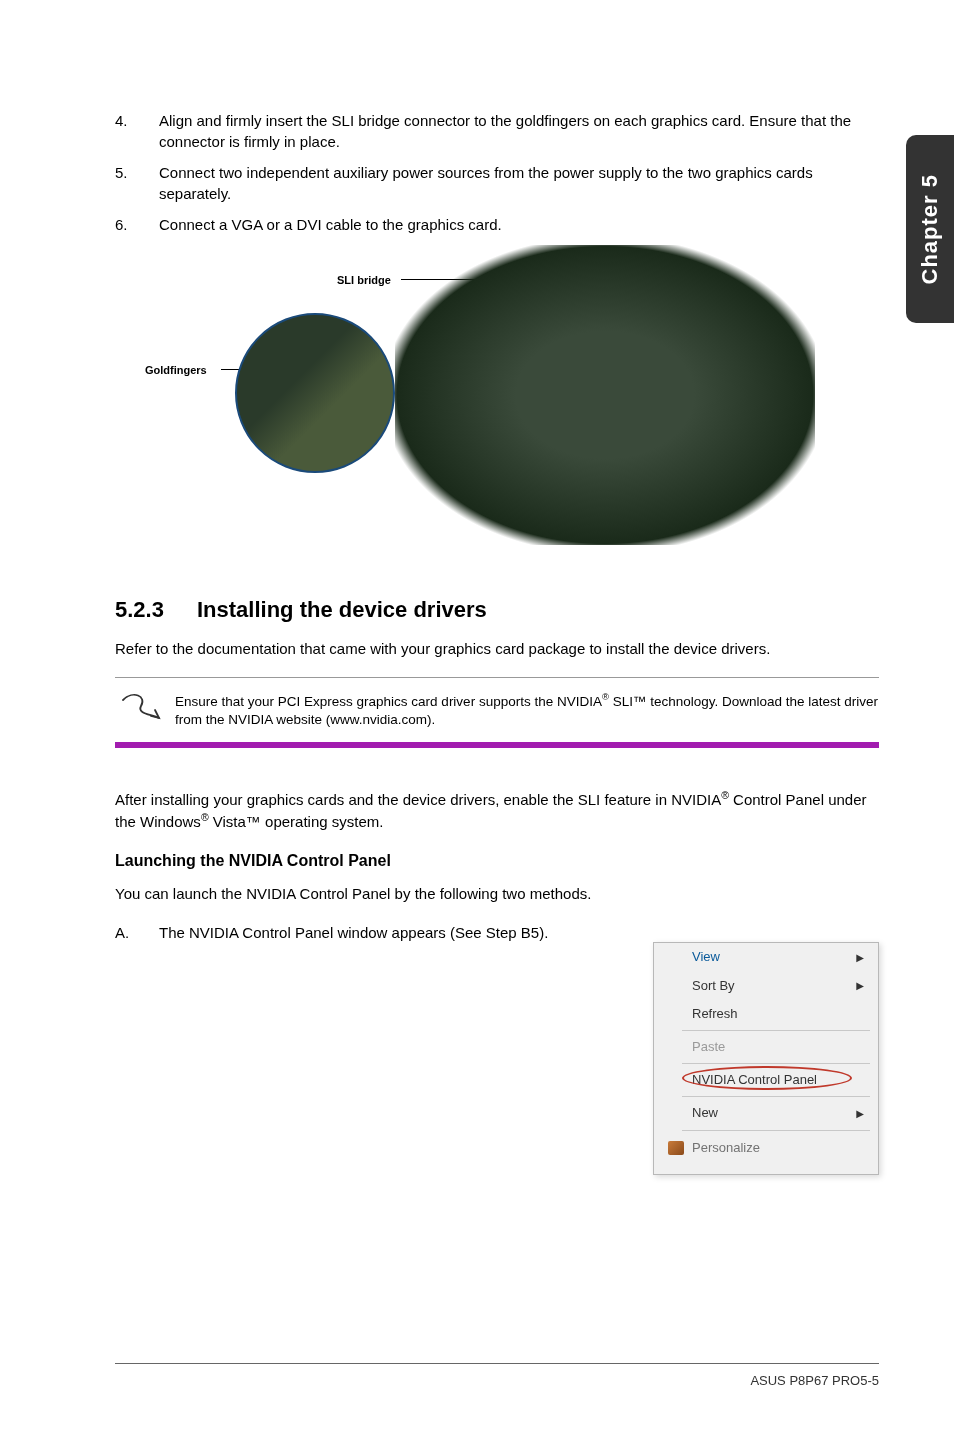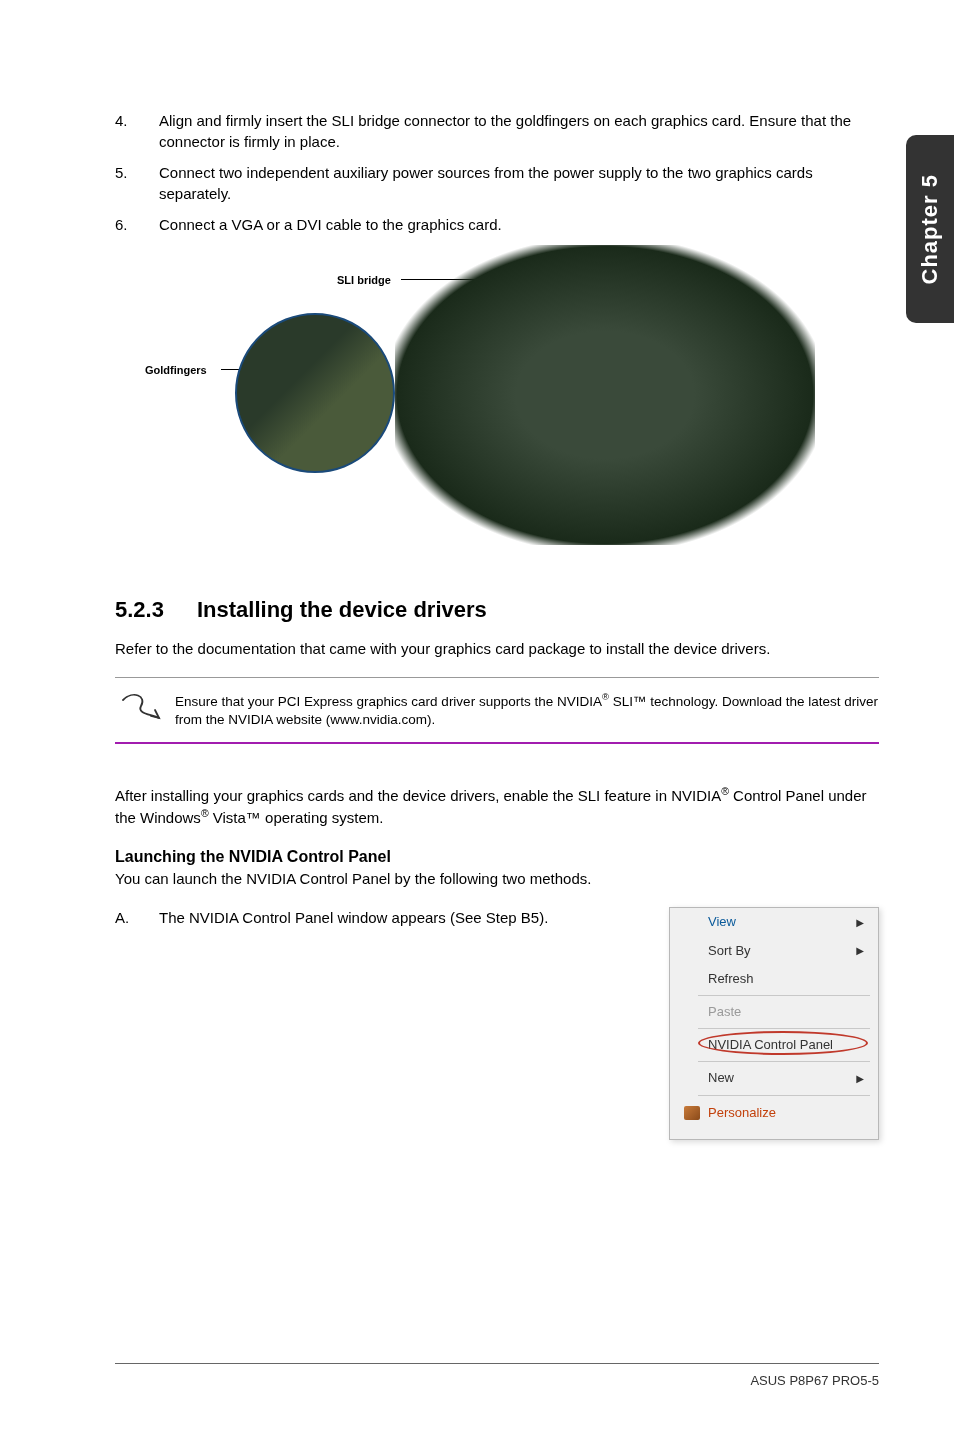--- a/index.html
+++ b/index.html
@@ -111,64 +111,64 @@
   }
   .h3 .secnum {
     display: inline-block;
     width: 82px;
   }
   .para {
     margin-bottom: 18px;
   }
   .note-box {
     border-top: 1px solid #999;
-    border-bottom: 2px solid #a21caf;
+    border-bottom: 6px solid #a21caf;
     padding: 12px 0;
     margin: 14px 0 40px 0;
     display: flex;
     align-items: center;
   }
   .note-icon {
     width: 60px;
     flex-shrink: 0;
     padding-left: 6px;
   }
   .note-text {
     flex: 1;
     font-size: 13.5px;
   }
   .h4 {
     font-size: 16px;
     font-weight: bold;
-    margin-bottom: 0;
+    margin-bottom: 11px;
   }
   .two-col {
     display: flex;
     gap: 20px;
     margin-top: 14px;
   }
   .two-col .left {
     flex: 1;
   }
   .letter-item {
     display: flex;
   }
   .letter-item .num {
     width: 44px;
     flex-shrink: 0;
   }
   .letter-item .text { flex: 1; }
   .letter-item .text p { margin-bottom: 8px; }
   .context-menu {
-    width: 210px;
+    width: 226px;
     border: 1px solid #b8b8b8;
     background: #f0f0f0;
     font-size: 13px;
     box-shadow: 2px 2px 6px rgba(0,0,0,0.15);
-    margin-top: 0;
+    margin-top: 20px;
   }
   .context-menu .row {
     padding: 5px 14px;
     display: flex;
     justify-content: space-between;
     align-items: center;
     color: #333;
     position: relative;
     margin-left: 24px;
   }
@@ -194,21 +194,21 @@
     width: 170px;
     height: 24px;
     border: 2px solid #c0392b;
     border-radius: 50%;
     pointer-events: none;
   }
   .context-menu .row-last {
     padding: 6px 14px 17px 10px;
     display: flex;
     align-items: center;
-    color: #c2410c;
+    color: #737373;
     margin-left: 0;
   }
   .context-menu .row-last .pic {
     width: 16px; height: 14px;
     margin-right: 8px;
     margin-left: 4px;
     background: linear-gradient(135deg,#c97b3a,#8a4a1a);
     border-radius: 2px;
   }
   .footer {

